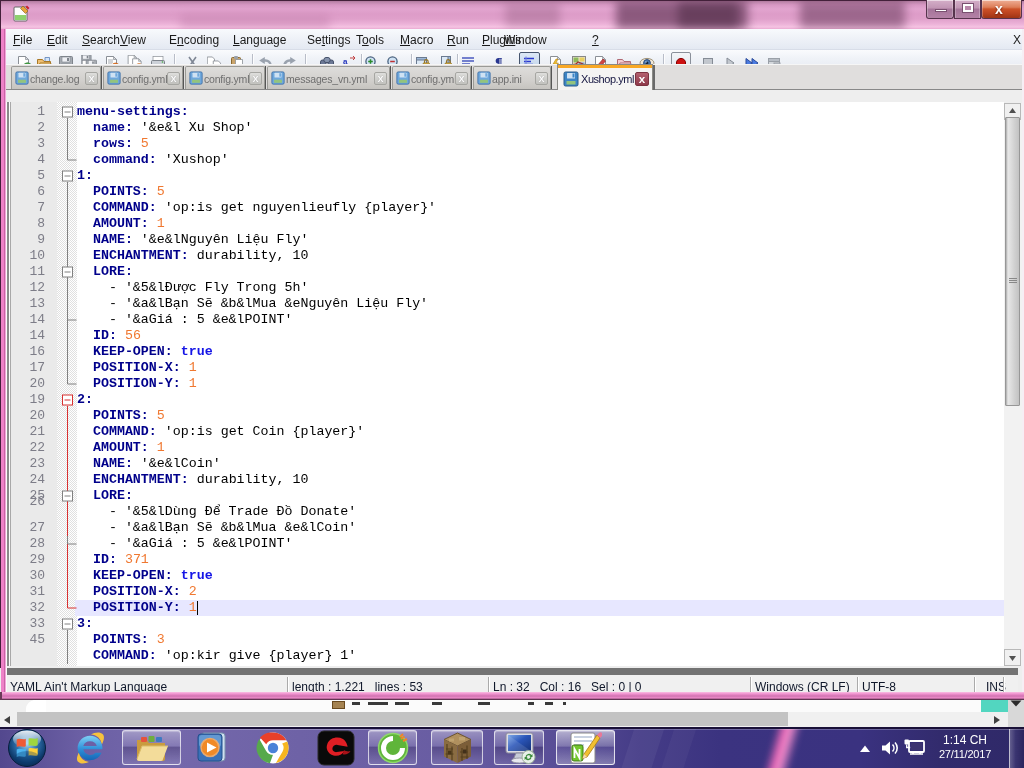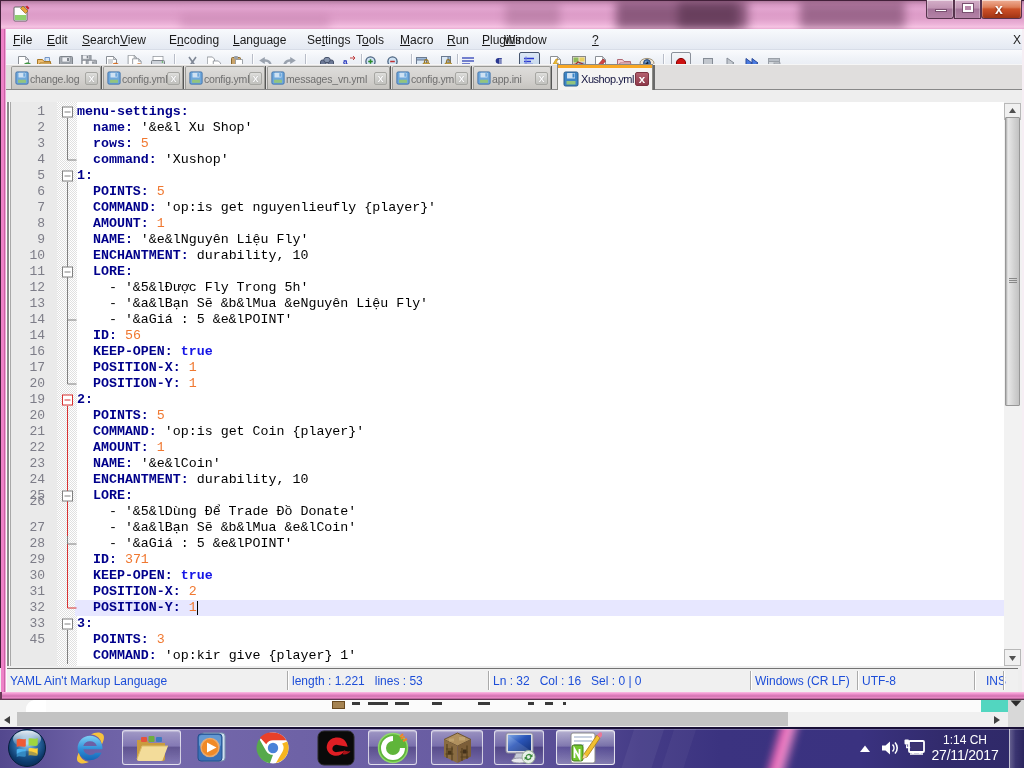--- a/index.html
+++ b/index.html
@@ -45,21 +45,21 @@
 .cl{position:absolute;left:66px;width:920px;font-family:"Liberation Mono",monospace;font-size:13.3px;line-height:16px;color:#000;white-space:pre}
 .cl .k{color:#00008b;font-weight:bold}
 .cl .n{color:#f07830}
 .cl .b{color:#1515e6;font-weight:bold}
 #curline{position:absolute;left:64px;top:498px;width:929px;height:16px;background:#e7e7ff;z-index:0}
 #caret{position:absolute;left:186px;top:499px;width:1px;height:14px;background:#000;z-index:2}
 #codewrap{position:absolute;left:0;top:0;z-index:1}
 
 #vscroll{position:absolute;left:1004px;top:103px;width:18px;height:563px;background:#f2f2f2}
 
-#statusbar{position:absolute;left:6px;top:668px;width:1012px;height:24px;background:#f0f0f0;border-top:1px solid #737373;font-size:12px;color:#1d4ed8}
+#statusbar{position:absolute;left:6px;top:668px;width:1012px;height:24px;background:#f0f0f0;border-top:7px solid #737373;font-size:12px;color:#0f172a}
 #statusbar .st{position:absolute;top:5px;white-space:pre}
 #statusbar .ssep{position:absolute;top:2px;width:1px;height:19px;background:#aaa;box-shadow:1px 0 0 #fff}
 
 .winborder{position:absolute;z-index:5}
 
 #behind{position:absolute;left:0;top:700px;width:1024px;height:27px;background:#fbfbfb}
 #hscroll{position:absolute;left:0;top:12px;width:1008px;height:15px;background:#f0f0f0}
 
 #taskbar{position:absolute;left:0;top:727px;width:1024px;height:41px;overflow:hidden;
  background:linear-gradient(90deg,#53488e 0,#6b5fa4 80px,#7468ab 170px,#6e62a6 300px,#685ca2 460px,#584d96 560px,#453c87 640px,#3b3380 720px,#3a3280 860px,#322b6d 940px,#2f2968 1024px)}
@@ -665,15 +665,15 @@
 <path d="M2 6.5 h3.5 L10 2.5 v13 L5.5 11.5 H2 z" fill="#fff"></path>
 <path d="M12.5 5.5 a5 5 0 0 1 0 7 M15 3.5 a8 8 0 0 1 0 11" fill="none" stroke="#fff" stroke-width="1.6"></path>
     </svg>
     <svg class="abs" style="left:902px;top:11px" width="24" height="20" viewBox="0 0 24 20">
 <rect x="7" y="3" width="15" height="11" rx="1" fill="none" stroke="#fff" stroke-width="1.8"></rect>
 <rect x="9" y="5" width="11" height="7" fill="#3c3470"></rect>
 <path d="M11 14 v2 h-3 m10 -2 v2 h3 M8 16 h13" stroke="#fff" stroke-width="1.5" fill="none"></path>
 <rect x="2.5" y="1.5" width="4.5" height="5" rx="1" fill="#fff"></rect>
       <path d="M4.7 6.5 v3 h3.5" stroke="#fff" stroke-width="1.3" fill="none"></path>
     </svg>
-    <div id="clock" style="left:930px;top:6px;width:70px;font-size:12px">1:14 CH<br><span style="font-size:14px;letter-spacing:-.2px">27/11/2017</span></div>
+    <div id="clock" style="left:930px;top:6px;width:70px;font-size:12px">1:14 CH<br><span style="font-size:11px;letter-spacing:-.2px">27/11/2017</span></div>
     <div id="showdesk"></div>
   </div>
 
 </body></html>

